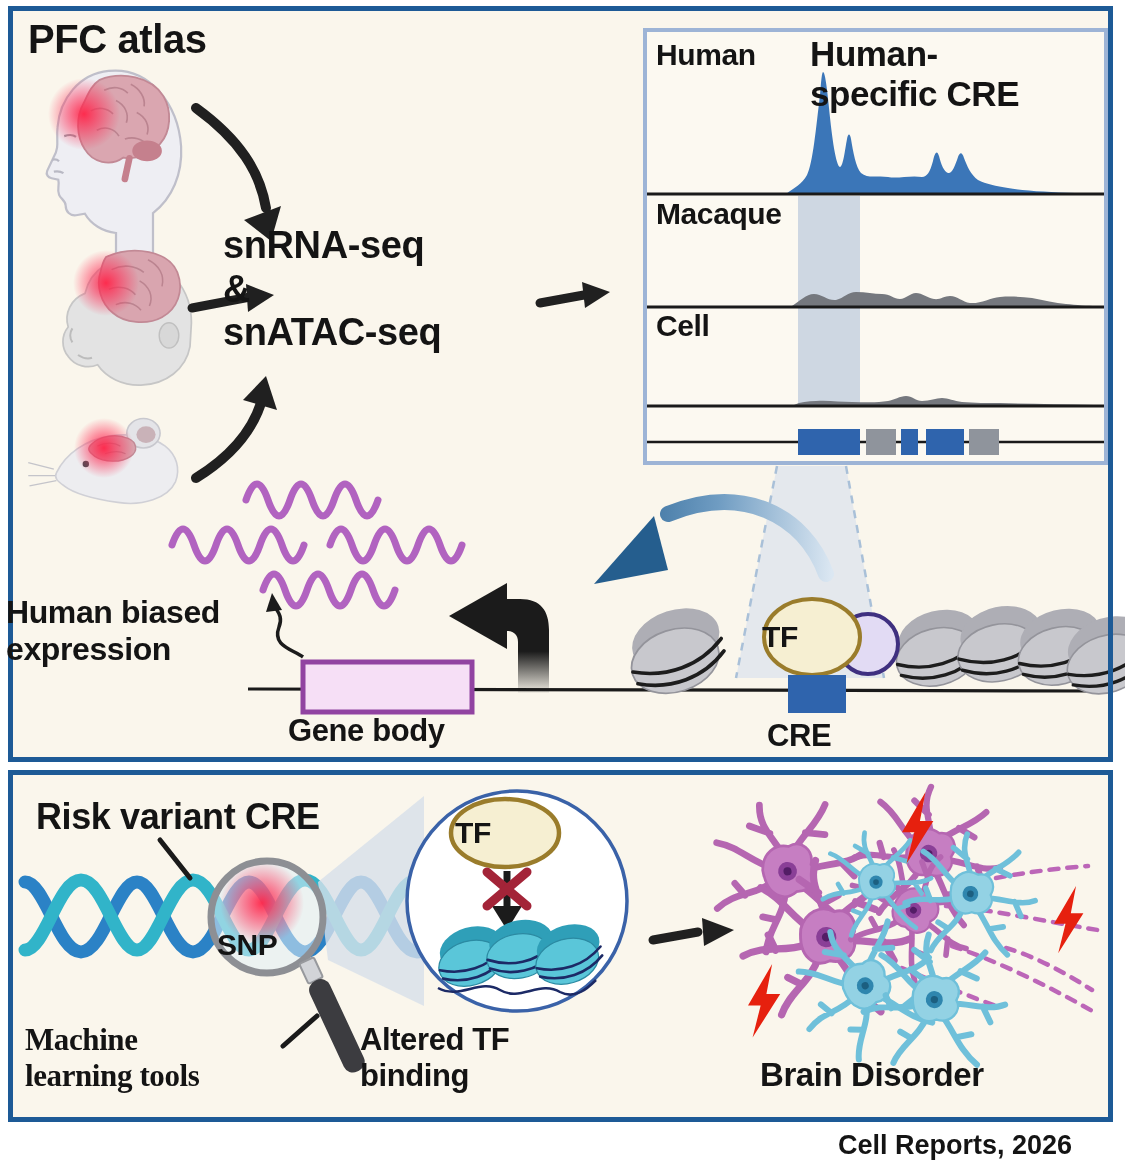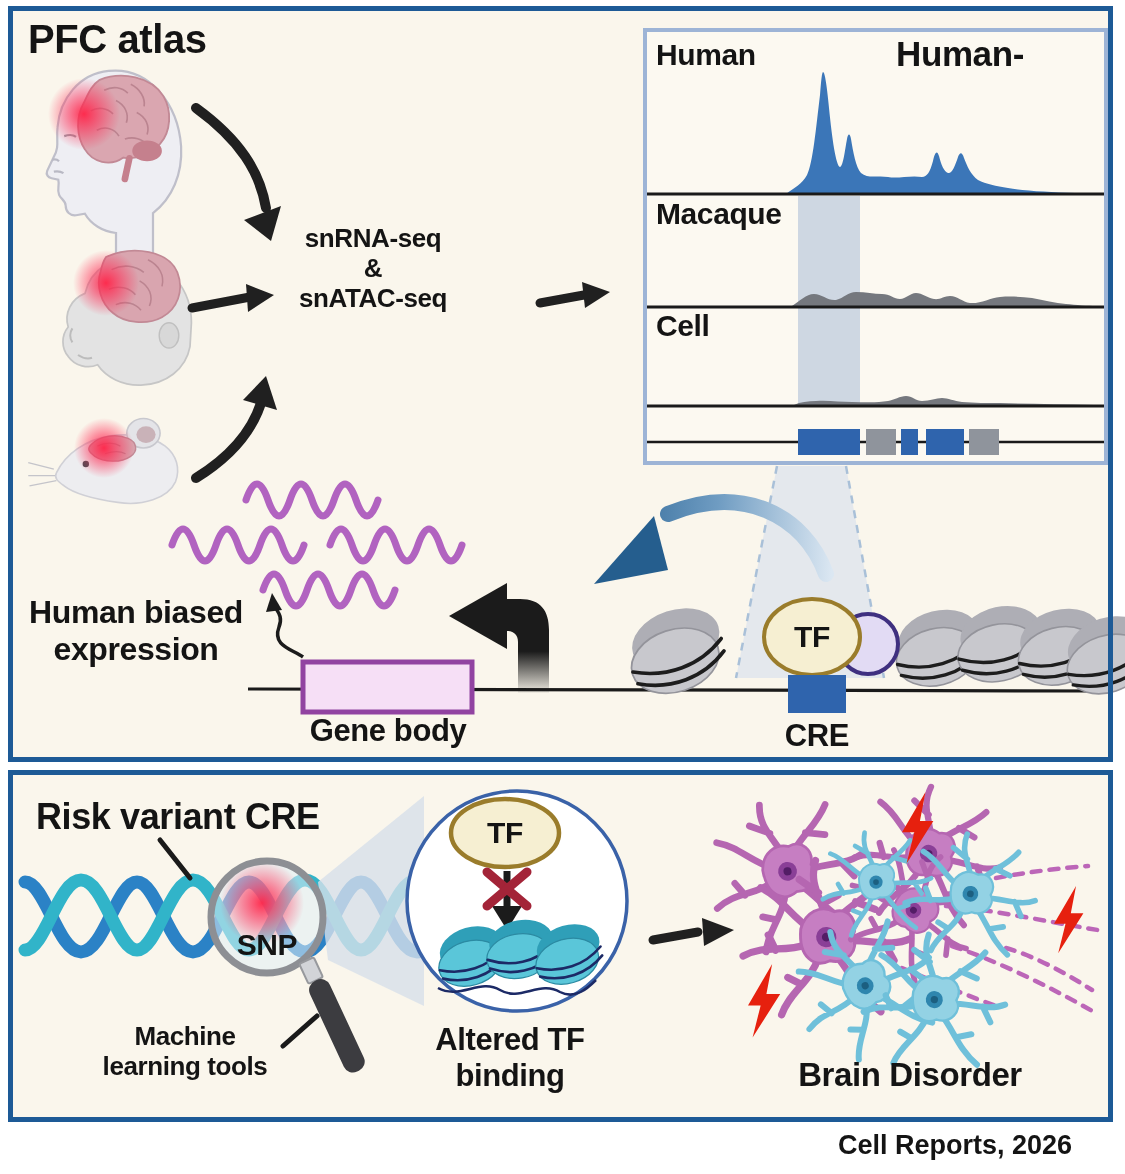--- a/index.html
+++ b/index.html
@@ -12,21 +12,21 @@
   .bg-browser{left:643px;top:28px;width:465px;height:437px;background:#fcf9f1;}
   
   #gfx{position:absolute;left:0;top:0;width:1125px;height:1174px;z-index:2;}
   
   .frame{position:absolute;background:transparent;box-sizing:border-box;z-index:3;pointer-events:none;}
   .frame-top{left:8px;top:6px;width:1105px;height:756px;border:5px solid #1d5a96;}
   .frame-bottom{left:8px;top:770px;width:1105px;height:352px;border:5px solid #1d5a96;}
   .frame-browser{left:643px;top:28px;width:465px;height:437px;border:4px solid #9db4d6;}
   
   .lbl{position:absolute;z-index:4;color:#141414;font-weight:700;line-height:1.15;
-       letter-spacing:-0.4px;text-align:center;white-space:nowrap;}
+       letter-spacing:-0.4px;text-align:left;white-space:nowrap;}
   .left{text-align:left;}
   
   .ng{--ntop:#aeaeb5;--nface:#c8c8cd;--nedge:#94949b;--nwrap:#1d1d1d;}
   .nt{--ntop:#2f9fb8;--nface:#5ac6d9;--nedge:#2b8aa2;--nwrap:#1c2a66;}
   .ntop{fill:var(--ntop);}
   .nface{fill:var(--nface);stroke:var(--nedge);stroke-width:1.5;}
   .nwrap{fill:none;stroke:var(--nwrap);stroke-width:3.2;stroke-linecap:round;}
   
   .np{--sm:#c67ec2;--st:#b566b1;--nu:#8a3f97;--nd:#531d66;}
   .nb{--sm:#93d2e4;--st:#6fc0da;--nu:#2f86ae;--nd:#1c5f80;}
@@ -243,47 +243,48 @@
       <use href="#bolt" fill="#e6200e" transform="translate(748,964) scale(1.15)"></use>
     </g>
   </svg>
 
   <div class="frame frame-top"></div>
   <div class="frame frame-bottom"></div>
   <div class="frame frame-browser"></div>
 
   <div class="lbl left" style="left:28px;top:16px;font-size:40px;">PFC atlas</div>
 
-  <div class="lbl" style="left:223px;top:224px;width:300px;font-size:26px;">
+  <div class="lbl" style="left:223px;top:224px;width:300px;font-size:38px;">
     <div>snRNA-seq</div>
     <div>&amp;</div>
     <div>snATAC-seq</div>
   </div>
 
   <div class="lbl left" style="left:656px;top:38px;font-size:30px;">Human</div>
   <div class="lbl left" style="left:656px;top:197px;font-size:30px;text-align:right;">Macaque</div>
   <div class="lbl left" style="left:656px;top:309px;font-size:30px;">Cell</div>
 
   <div class="lbl" style="left:810px;top:34px;width:300px;font-size:35px;">
     <div>Human-</div>
+    <div>specific CRE</div>
   </div>
 
   <div class="lbl" style="left:6px;top:594px;width:260px;font-size:32px;">
     <div>Human biased</div>
     <div>expression</div>
   </div>
 
   <div class="lbl" style="left:288px;top:713px;width:200px;font-size:31px;">Gene body</div>
   <div class="lbl" style="left:762px;top:620px;width:100px;font-size:30px;">TF</div>
   <div class="lbl" style="left:767px;top:718px;width:100px;font-size:31px;">CRE</div>
 
   <div class="lbl left" style="left:36px;top:796px;font-size:36px;">Risk variant CRE</div>
   <div class="lbl" style="left:217px;top:928px;width:100px;font-size:30px;">SNP</div>
 
-  <div class="lbl" style="left:35px;top:1022px;width:300px;font-size:26px;">
+  <div class="lbl" style="left:25px;top:1022px;width:300px;font-size:31px;font-family:Liberation Serif, serif;">
     <div>Machine</div>
     <div>learning tools</div>
   </div>
 
   <div class="lbl" style="left:455px;top:816px;width:100px;font-size:30px;">TF</div>
 
   <div class="lbl" style="left:360px;top:1022px;width:300px;font-size:31px;">
     <div>Altered TF</div>
     <div>binding</div>
   </div>

